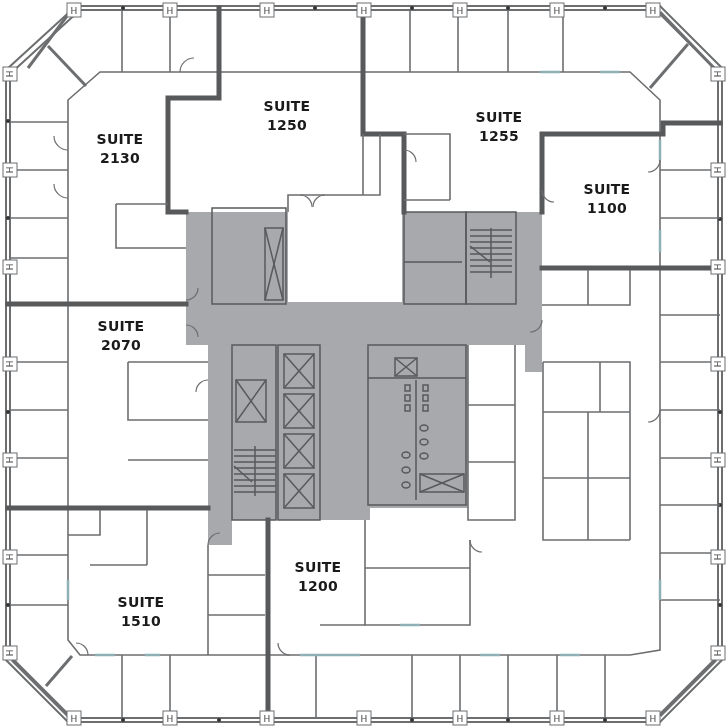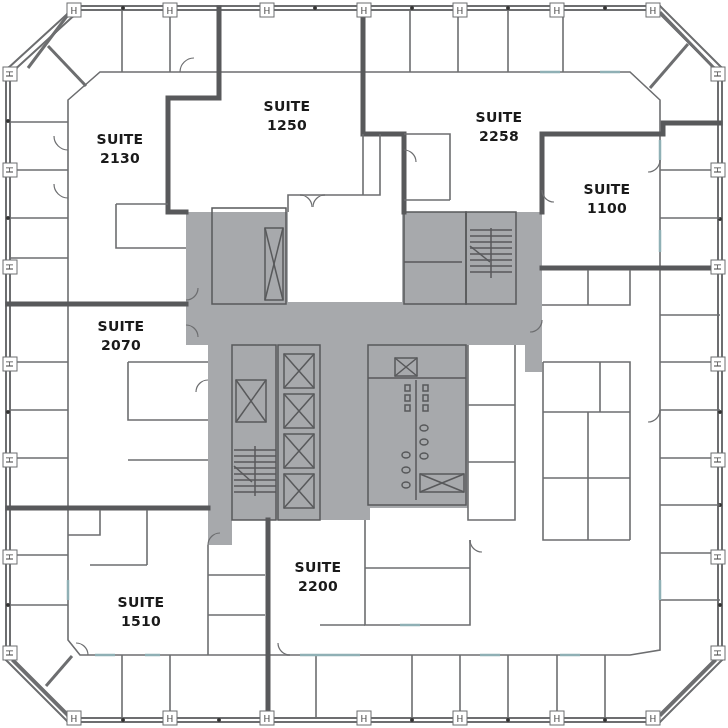--- a/index.html
+++ b/index.html
@@ -331,30 +331,30 @@
 <div class="suite-label" style="left:120px;top:130px;">
   <span>SUITE</span>
   <span>2130</span>
 </div>
 <div class="suite-label" style="left:287px;top:97px;">
   <span>SUITE</span>
   <span>1250</span>
 </div>
 <div class="suite-label" style="left:499px;top:108px;">
   <span>SUITE</span>
-  <span>2258</span>
+  <span>1255</span>
 </div>
 <div class="suite-label" style="left:607px;top:180px;">
   <span>SUITE</span>
   <span>1100</span>
 </div>
 <div class="suite-label" style="left:121px;top:317px;">
   <span>SUITE</span>
   <span>2070</span>
 </div>
 <div class="suite-label" style="left:318px;top:558px;">
   <span>SUITE</span>
-  <span>2200</span>
+  <span>1200</span>
 </div>
 <div class="suite-label" style="left:141px;top:593px;">
   <span>SUITE</span>
   <span>1510</span>
 </div>
 
 </body></html>

